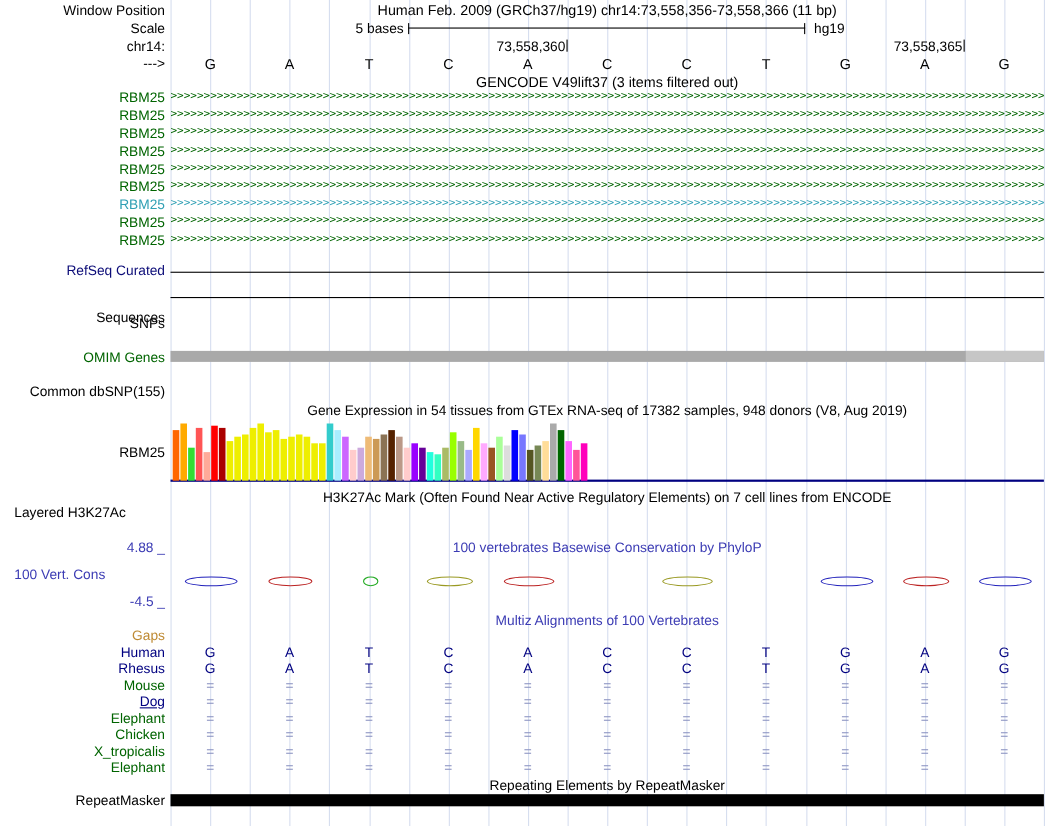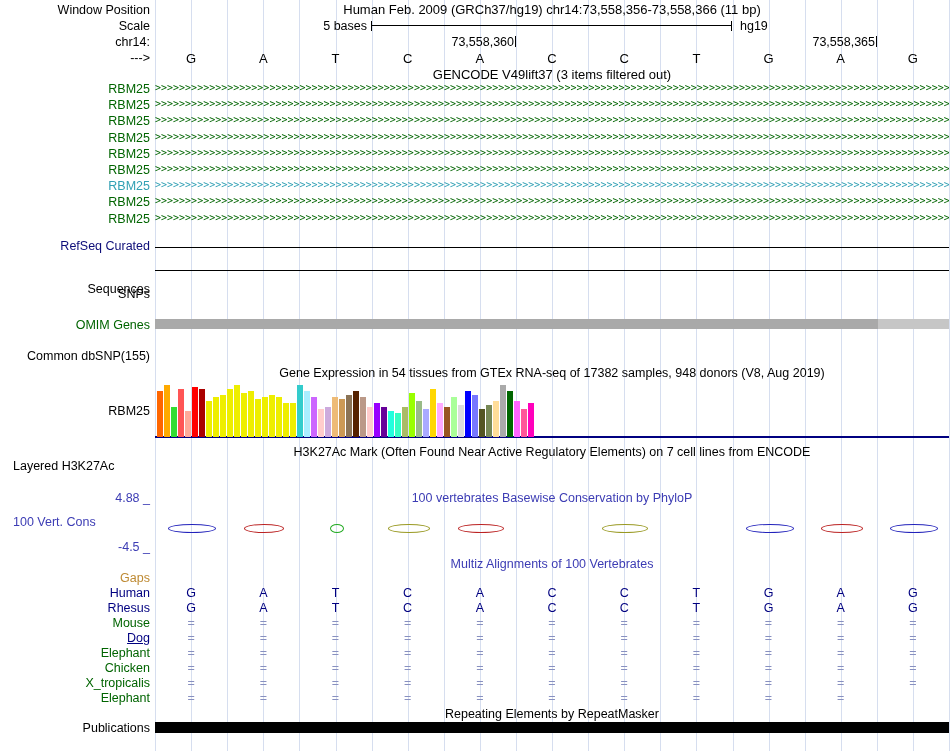--- a/index.html
+++ b/index.html
@@ -62,21 +62,21 @@
   <div class="t" style="left:13px;top:459px">Layered H3K27Ac</div>
 
   <div class="t center" style="top:491px;color:#3C3CB4">100 vertebrates Basewise Conservation by PhyloP</div>
   <div class="t right" style="top:491px;color:#3C3CB4">4.88 _</div>
   <div class="t" style="left:13px;top:515px;color:#3C3CB4">100 Vert. Cons</div>
   <div class="t right" style="top:540px;color:#3C3CB4">-4.5 _</div>
 
   <div class="t center" style="top:557px;color:#3C3CB4">Multiz Alignments of 100 Vertebrates</div>
 
   <div class="t center" style="top:707px">Repeating Elements by RepeatMasker</div>
-  <div class="t right" style="top:721px">Publications</div>
+  <div class="t right" style="top:721px">RepeatMasker</div>
   <div style="position:absolute;left:155px;top:722px;width:794px;height:11px;background:#000;z-index:1"></div>
 
 <div style="position: absolute; left: 155px; top: 0px; width: 1px; height: 751px; background: rgba(165, 182, 220, 0.45); z-index: 0;"></div>
     <div style="position: absolute; left: 191.1px; top: 0px; width: 1px; height: 751px; background: rgba(165, 182, 220, 0.45); z-index: 0;"></div>
     <div style="position: absolute; left: 227.2px; top: 0px; width: 1px; height: 751px; background: rgba(165, 182, 220, 0.45); z-index: 0;"></div>
     <div style="position: absolute; left: 263.3px; top: 0px; width: 1px; height: 751px; background: rgba(165, 182, 220, 0.45); z-index: 0;"></div>
     <div style="position: absolute; left: 299.4px; top: 0px; width: 1px; height: 751px; background: rgba(165, 182, 220, 0.45); z-index: 0;"></div>
     <div style="position: absolute; left: 335.5px; top: 0px; width: 1px; height: 751px; background: rgba(165, 182, 220, 0.45); z-index: 0;"></div>
     <div style="position: absolute; left: 371.5px; top: 0px; width: 1px; height: 751px; background: rgba(165, 182, 220, 0.45); z-index: 0;"></div>
     <div style="position: absolute; left: 407.6px; top: 0px; width: 1px; height: 751px; background: rgba(165, 182, 220, 0.45); z-index: 0;"></div>

